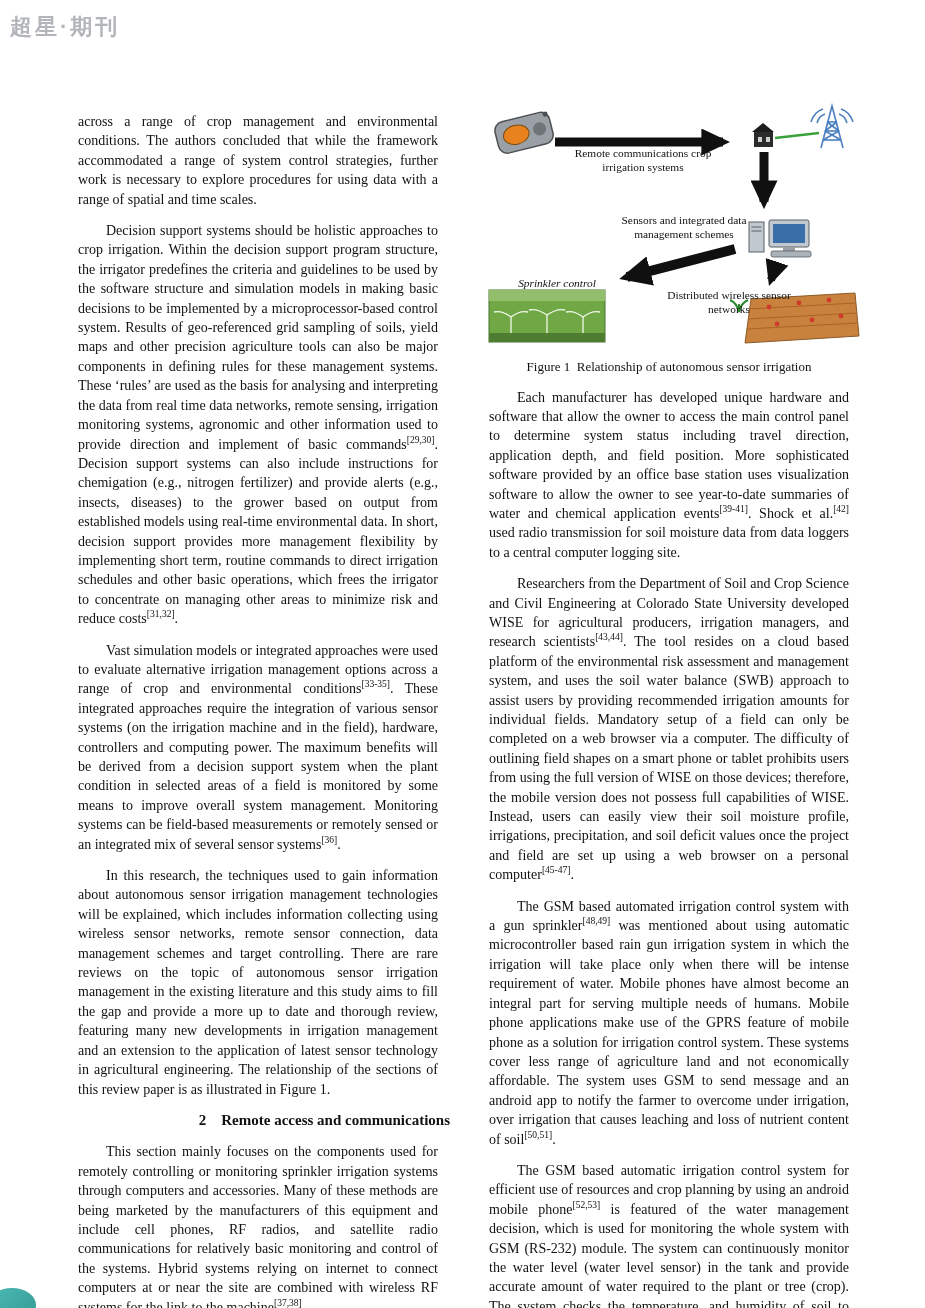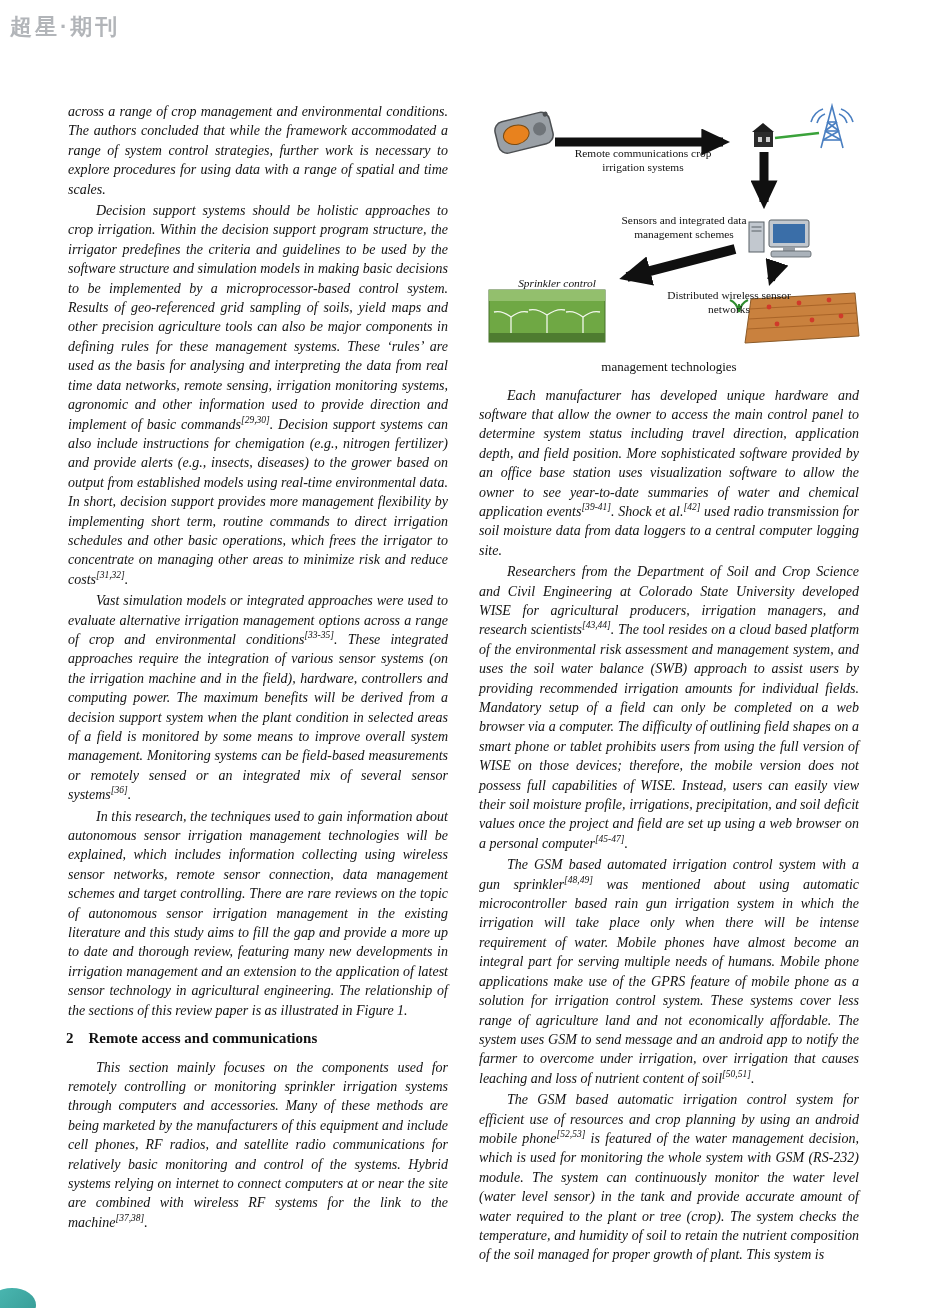--- a/index.html
+++ b/index.html
@@ -25,26 +25,26 @@
   .h-journal { left:246px; }
   .h-access  { left:392px; }
   .h-vol     { right:2px; }
 
   .col {
     position:absolute; top:100px; width:384px;
     font-size:14px; line-height:19.4px; text-align:justify;
   }
   .left  { left:66px; }
   .right { left:477px; }
-  .para { text-indent:2em; margin:2px;font-style:italic; }
+  .para { text-indent:2em; margin:12px; }
   .noindent { text-indent:0; }
   sup { font-size:68%; line-height:0; vertical-align:super; }
 
   .section-heading {
-    font-size:15px; font-weight:bold; margin:9px 0 9px; text-align:left; text-indent:0;
+    font-size:15px; font-weight:bold; margin:9px 0 9px; text-align:right; text-indent:0;
   }
   .sec-num { margin-right:15px; }
 
   .figure { position:relative; width:384px; height:252px; margin-top:2px; }
   .fig-svg { position:absolute; left:0; top:0; }
   .fig-label {
     position:absolute; font-size:11.4px; line-height:13.8px;
     text-align:center; text-indent:0; color:#111;
   }
   .l-remote    { left:85px;  top:45px;  width:162px; }
@@ -176,21 +176,21 @@
         </g>
       </svg>
 
       <div class="fig-label l-remote">Remote communications crop irrigation systems</div>
       <div class="fig-label l-sensors">Sensors and integrated data management schemes</div>
       <div class="fig-label l-sprinkler">Sprinkler control</div>
       <div class="fig-label l-wireless">Distributed wireless sensor networks</div>
     </div>
 
     <div class="caption">
-      <div>management technologies</div>
+      <div>Figure 1&nbsp;&nbsp;Relationship of autonomous sensor irrigation</div>
     </div>
 
     <p class="para">Each manufacturer has developed unique hardware and software that allow the owner to access the main control panel to determine system status including travel direction, application depth, and field position.  More sophisticated software provided by an office base station uses visualization software to allow the owner to see year-to-date summaries of water and chemical application events<sup>[39-41]</sup>.  Shock et al.<sup>[42]</sup> used radio transmission for soil moisture data from data loggers to a central computer logging site.</p>
     <p class="para">Researchers from the Department of Soil and Crop Science and Civil Engineering at Colorado State University developed WISE for agricultural producers, irrigation managers, and research scientists<sup>[43,44]</sup>.  The tool resides on a cloud based platform of the environmental risk assessment and management system, and uses the soil water balance (SWB) approach to assist users by providing recommended irrigation amounts for individual fields.  Mandatory setup of a field can only be completed on a web browser via a computer.  The difficulty of outlining field shapes on a smart phone or tablet prohibits users from using the full version of WISE on those devices; therefore, the mobile version does not possess full capabilities of WISE.  Instead, users can easily view their soil moisture profile, irrigations, precipitation, and soil deficit values once the project and field are set up using a web browser on a personal computer<sup>[45-47]</sup>.</p>
     <p class="para">The GSM based automated irrigation control system with a gun sprinkler<sup>[48,49]</sup> was mentioned about using automatic microcontroller based rain gun irrigation system in which the irrigation will take place only when there will be intense requirement of water.  Mobile phones have almost become an integral part for serving multiple needs of humans.  Mobile phone applications make use of the GPRS feature of mobile phone as a solution for irrigation control system.  These systems cover less range of agriculture land and not economically affordable.  The system uses GSM to send message and an android app to notify the farmer to overcome under irrigation, over irrigation that causes leaching and loss of nutrient content of soil<sup>[50,51]</sup>.</p>
     <p class="para">The GSM based automatic irrigation control system for efficient use of resources and crop planning by using an android mobile phone<sup>[52,53]</sup> is featured of the water management decision, which is used for monitoring the whole system with GSM (RS-232) module.  The system can continuously monitor the water level (water level sensor) in the tank and provide accurate amount of water required to the plant or tree (crop).  The system checks the temperature, and humidity of soil to retain the nutrient composition of the soil managed for proper growth of plant.  This system is</p>
   </div>
 
   <div class="corner-mark"></div>
 </div>

